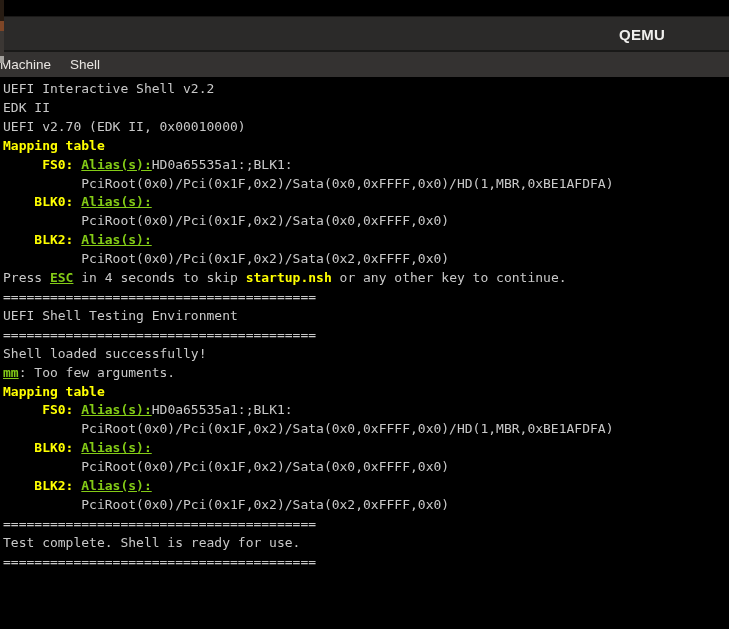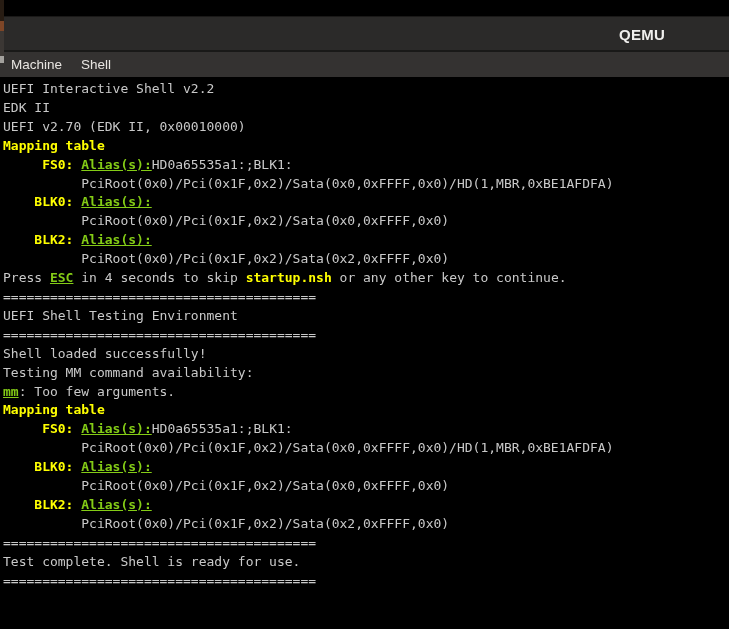--- a/index.html
+++ b/index.html
@@ -31,21 +31,21 @@
     font-weight: bold;
     letter-spacing: 0.3px;
   }
 
   
   .menubar {
     height: 25px;
     background: #343231;
     display: flex;
     align-items: flex-end;
-    padding-left: 11px;
+    padding-left: 0;
     gap: 19px;
   }
   .menubar .menu-item {
     color: #e8e5e1;
     font-size: 13.5px;
     line-height: 25px;
     cursor: default;
   }
 
   
@@ -107,21 +107,20 @@
       <div class="line"><span class="t-n">          PciRoot(0x0)/Pci(0x1F,0x2)/Sata(0x0,0xFFFF,0x0)/HD(1,MBR,0xBE1AFDFA)</span></div>
       <div class="line"><span class="t-n">    </span><span class="t-y">BLK0:</span><span class="t-n"> </span><span class="t-w">Alias(s):</span></div>
       <div class="line"><span class="t-n">          PciRoot(0x0)/Pci(0x1F,0x2)/Sata(0x0,0xFFFF,0x0)</span></div>
       <div class="line"><span class="t-n">    </span><span class="t-y">BLK2:</span><span class="t-n"> </span><span class="t-w">Alias(s):</span></div>
       <div class="line"><span class="t-n">          PciRoot(0x0)/Pci(0x1F,0x2)/Sata(0x2,0xFFFF,0x0)</span></div>
       <div class="line"><span class="t-n">Press </span><span class="t-w">ESC</span><span class="t-n"> in 4 seconds to skip </span><span class="t-y">startup.nsh</span><span class="t-n"> or any other key to continue.</span></div>
       <div class="line"><span class="t-n">========================================</span></div>
       <div class="line"><span class="t-n">UEFI Shell Testing Environment</span></div>
       <div class="line"><span class="t-n">========================================</span></div>
       <div class="line"><span class="t-n">Shell loaded successfully!</span></div>
-      <div class="line"><span class="t-n">Testing MM command availability:</span></div>
       <div class="line"><span class="t-w">mm</span><span class="t-n">: Too few arguments.</span></div>
       <div class="line"><span class="t-y">Mapping table</span></div>
       <div class="line"><span class="t-n">     </span><span class="t-y">FS0:</span><span class="t-n"> </span><span class="t-w">Alias(s):</span><span class="t-n">HD0a65535a1:;BLK1:</span></div>
       <div class="line"><span class="t-n">          PciRoot(0x0)/Pci(0x1F,0x2)/Sata(0x0,0xFFFF,0x0)/HD(1,MBR,0xBE1AFDFA)</span></div>
       <div class="line"><span class="t-n">    </span><span class="t-y">BLK0:</span><span class="t-n"> </span><span class="t-w">Alias(s):</span></div>
       <div class="line"><span class="t-n">          PciRoot(0x0)/Pci(0x1F,0x2)/Sata(0x0,0xFFFF,0x0)</span></div>
       <div class="line"><span class="t-n">    </span><span class="t-y">BLK2:</span><span class="t-n"> </span><span class="t-w">Alias(s):</span></div>
       <div class="line"><span class="t-n">          PciRoot(0x0)/Pci(0x1F,0x2)/Sata(0x2,0xFFFF,0x0)</span></div>
       <div class="line"><span class="t-n">========================================</span></div>
       <div class="line"><span class="t-n">Test complete. Shell is ready for use.</span></div>

